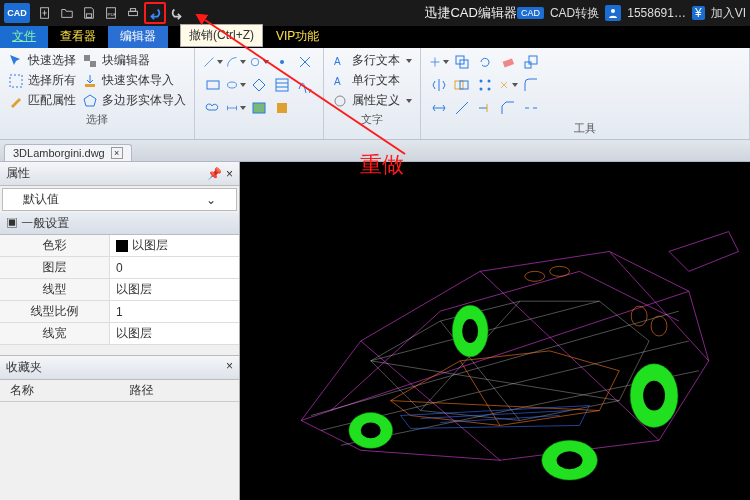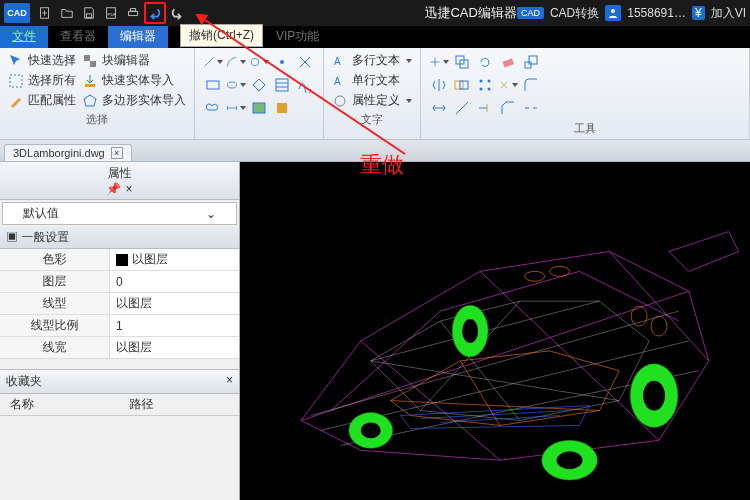--- a/index.html
+++ b/index.html
@@ -11,21 +11,21 @@
   .tb-btn { width: 22px; height: 22px; display: flex; align-items: center; justify-content: center; color: #ccc; cursor: pointer; }
   .tb-btn svg { width: 14px; height: 14px; }
   .tb-undo { border: 2px solid #ff1a1a; border-radius: 2px; }
   .tb-title { flex: 1; text-align: right; font-size: 13px; color: #eee; }
   .tb-right { display: flex; align-items: center; gap: 6px; padding-right: 4px; }
   .tb-badge { background: #1b6dd1; color: #fff; font-size: 9px; padding: 1px 4px; border-radius: 2px; }
   .tb-user { width: 16px; height: 16px; background: #1b6dd1; color: #fff; display: flex; align-items: center; justify-content: center; border-radius: 2px; }
 
   
   .menubar { height: 22px; background: #000; display: flex; }
-  .menu-item { padding: 2px 12px; color: #737373; font-size: 12px; cursor: pointer; }
+  .menu-item { padding: 2px 12px; color: #fde047; font-size: 12px; cursor: pointer; }
   .menu-item.active { background: #1b6dd1; color: #86efac; text-decoration: underline; }
   .menu-item.highlighted { background: #2a6fd4; color: #fff; }
 
   
   .ribbon { background: linear-gradient(#f6f8fb, #e4eaf2); border-bottom: 1px solid #b8c2d0; display: flex; position: relative; }
   .ribbon-group { border-right: 1px solid #c4ccd8; padding: 4px 8px 2px; }
   .ribbon-rows { display: flex; flex-direction: column; gap: 3px; }
   .ribbon-row { display: flex; align-items: center; gap: 6px; }
   .ribbon-item { display: flex; align-items: center; gap: 4px; font-size: 12px; color: #333; cursor: pointer; white-space: nowrap; }
   .ribbon-icon { width: 16px; height: 16px; display: inline-flex; align-items: center; justify-content: center; }
@@ -40,21 +40,21 @@
   .tooltip { position: absolute; top: 24px; left: 180px; background: #fffbe8; border: 1px solid #aaa; padding: 2px 8px; font-size: 12px; color: #333; z-index: 50; }
 
   
   .doctab-bar { height: 22px; background: linear-gradient(#e2e6ec, #cfd5de); border-bottom: 1px solid #b0b8c4; display: flex; align-items: flex-end; padding-left: 4px; }
   .doctab { background: #f2f4f8; border: 1px solid #b0b8c4; border-bottom: none; padding: 2px 8px; font-size: 11px; color: #333; display: flex; align-items: center; gap: 6px; border-radius: 3px 3px 0 0; }
   .doctab-close { width: 12px; height: 12px; border: 1px solid #999; display: flex; align-items: center; justify-content: center; font-size: 9px; cursor: pointer; }
 
   
   .main { display: flex; height: calc(500px - 26px - 22px - 92px - 22px); }
   .props-panel { width: 240px; background: #f0f0f0; border-right: 1px solid #aaa; font-size: 12px; color: #333; overflow: hidden; }
-  .props-hdr { background: linear-gradient(#f4f6f9,#dde2ea); padding: 3px 6px; border-bottom: 1px solid #bbb; display: flex; justify-content: space-between; align-items: center; flex-direction: column; }
+  .props-hdr { background: linear-gradient(#f4f6f9,#dde2ea); padding: 3px 6px; border-bottom: 1px solid #bbb; display: flex; justify-content: space-between; align-items: center; }
   .props-hdr-btns { display: flex; gap: 4px; }
   .props-sub { background: #fff; padding: 2px 20px; border: 1px solid #bbb; margin: 2px; display: flex; justify-content: space-between; align-items: center; }
   .props-sect { background: linear-gradient(#e8ecf2,#d8dee8); padding: 2px 6px; border-bottom: 1px solid #bbb; }
   .props-row { display: flex; border-bottom: 1px solid #ddd; }
   .props-row > div { padding: 2px 6px; }
   .props-key { width: 110px; background: #f6f6f6; border-right: 1px solid #ddd; text-align: center; }
   .props-val { flex: 1; background: #fff; display: flex; align-items: center; gap: 4px; }
   .color-swatch { width: 12px; height: 12px; background: #000; display: inline-block; }
   .fav-hdr { background: linear-gradient(#f4f6f9,#dde2ea); padding: 3px 6px; border-top: 1px solid #bbb; border-bottom: 1px solid #bbb; margin-top: 10px; display: flex; justify-content: space-between; }
   .fav-cols { display: flex; border-bottom: 1px solid #ccc; }

